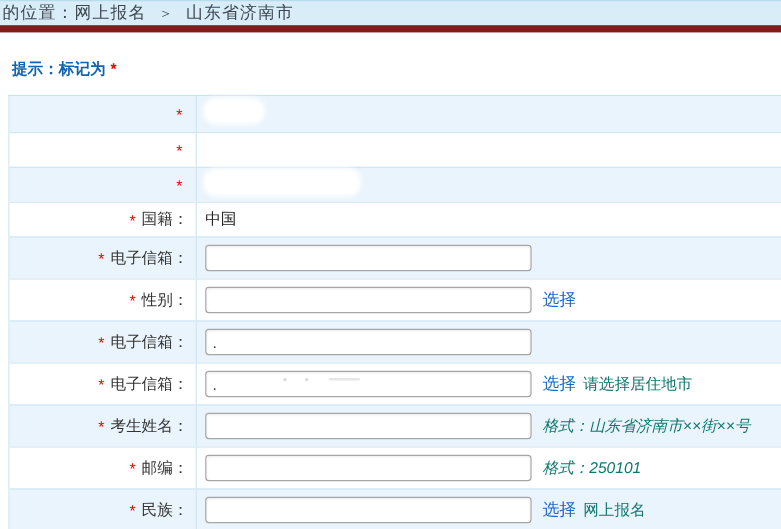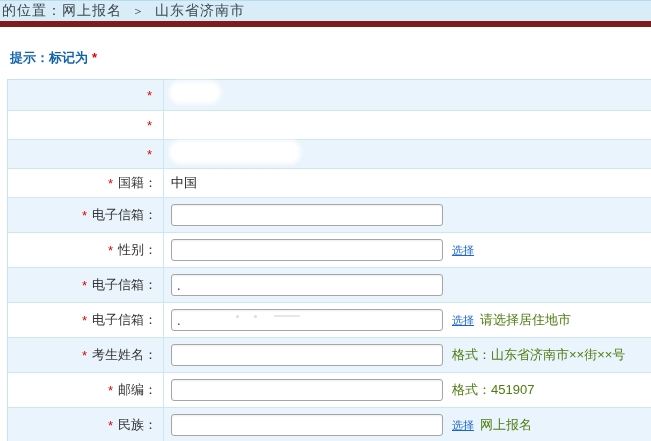--- a/index.html
+++ b/index.html
@@ -46,24 +46,24 @@
     font-size:13px; color:#222; position:relative;
   }
 
   .text-input {
     width:272px; height:22px; border:1px solid #a6a6a6; border-radius:3px;
     background:#fff; font-size:13px; color:#333; padding:2px 5px;
     box-shadow:inset 0 1px 2px rgba(0,0,0,0.07); outline:none;
     font-family:"Liberation Sans","DejaVu Sans",sans-serif;
   }
 
-  a.select-link { margin-left:9px; color:#1a66cc; font-size:11px;
-    text-decoration:underline; cursor:pointer; white-space:nowrap; }
-  .red-hint { margin-left:6px; color:#4d7c0f; font-size:13px; white-space:nowrap; }
-  .red-hint.no-link { margin-left:9px; }
+  a.select-link { margin-left:9px; color:#1a66cc; font-size:14px;
+    cursor:pointer; white-space:nowrap; }
+  .red-hint { margin-left:6px; color:#0f766e; font-size:13px; white-space:nowrap; }
+  .red-hint.no-link { margin-left:9px;font-style:italic; }
 
   
   .blob {
     background:#fff; border-radius:8px;
     box-shadow:0 0 4px 3px rgba(255,255,255,0.95);
   }
   .blob.name { width:46px; height:17px; margin-left:1px; transform:translateY(-3px); }
   .blob.idnum { width:126px; height:18px; margin-left:1px; transform:translateY(-2px); }
   .smudge-dashes {
     position:absolute; left:110px; top:12px; width:26px; height:2px;
@@ -183,21 +183,21 @@
     </div>
   </div>
 
   <div class="row input-row">
     <div class="label-cell">
       <span class="star">*</span>
       <span>邮编：</span>
     </div>
     <div class="value-cell">
       <input class="text-input" type="text" value="" style="">
-      <span class="red-hint no-link">格式：451907</span>
+      <span class="red-hint no-link">格式：250101</span>
     </div>
   </div>
 
   <div class="row alt input-row">
     <div class="label-cell">
       <span class="star">*</span>
       <span>民族：</span>
     </div>
     <div class="value-cell">
       <input class="text-input" type="text" value="" style="">

